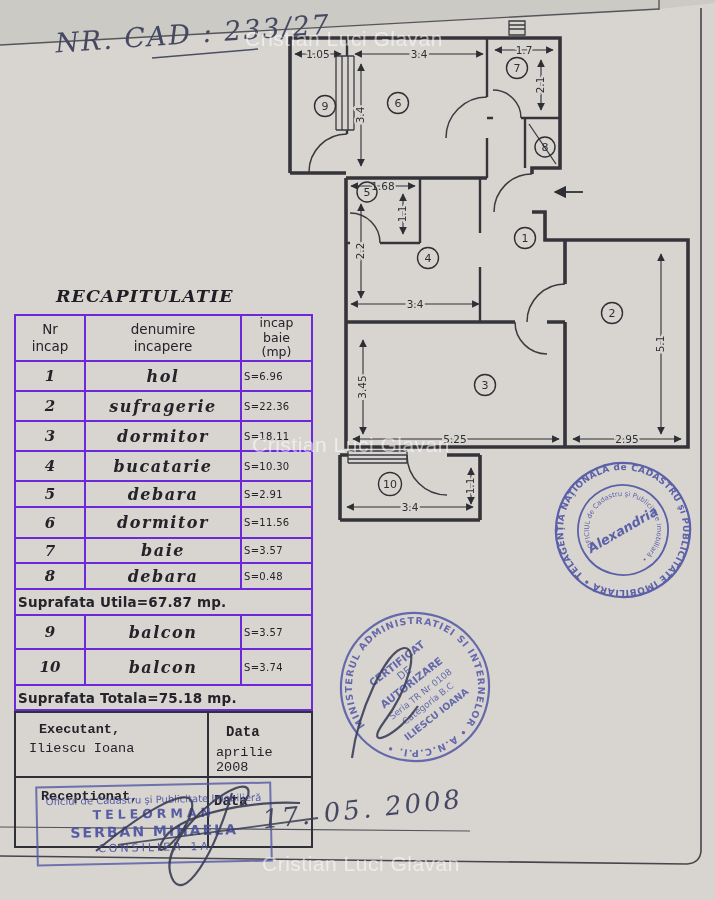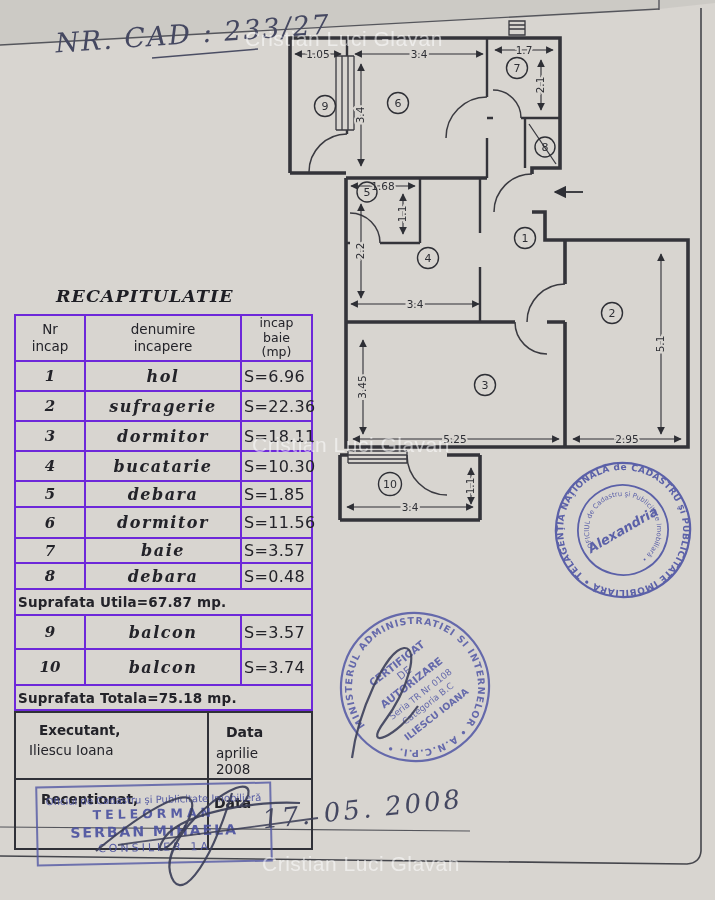--- a/index.html
+++ b/index.html
@@ -15,27 +15,27 @@
   .hdate{left:262px;top:794px;font-size:26px;letter-spacing:3px;transform:rotate(-6deg);}
   
   .recap{position:absolute;left:14px;top:286px;width:326px;}
   .recap-title{font-family:"DejaVu Serif",serif;font-style:italic;font-weight:bold;font-size:17.5px;
                letter-spacing:1px;margin:0 0 8px 42px;color:#1e1e24;}
   table.rt{border-collapse:collapse;width:297px;table-layout:fixed;}
   table.rt td{border:2px solid #6d28d9;padding:0 2px;vertical-align:middle;}
   td.nrc{text-align:center;font-family:"DejaVu Serif",serif;font-style:italic;font-weight:bold;font-size:15px;}
   td.namec{text-align:center;font-family:"DejaVu Serif",serif;font-style:italic;font-weight:bold;
            font-size:16px;letter-spacing:1.5px;}
-  td.areac{text-align:left;padding-left:5px;font-size:16px;letter-spacing:.3px;font-family:"DejaVu Sans",sans-serif;}
+  td.areac{text-align:left;padding-left:5px;font-size:10px;letter-spacing:.3px;font-family:"DejaVu Sans",sans-serif;}
   .hdrc{text-align:center;font-size:13.5px;line-height:1.25;}
   .hdrs{font-size:12.5px;line-height:1.15;}
   td.band{font-weight:bold;font-size:13.5px;padding-left:20px;letter-spacing:.2px;}
   td.bandt{font-weight:bold;font-size:13.5px;padding-left:8px;letter-spacing:.2px;}
   table.ex{border-collapse:collapse;width:297px;table-layout:fixed;}
-  table.ex td{border:2px solid #303138;vertical-align:top;}
+  table.ex td{border:2px solid #303138;vertical-align:top;font-family:Liberation Mono, monospace;}
   .exl{font-weight:bold;font-size:13.5px;padding:8px 0 0 22px;}
   .exn{font-size:13.5px;padding:4px 0 0 12px;}
   .dtl{font-weight:bold;font-size:14px;padding:10px 0 0 16px;}
   .dtv{font-size:13.5px;padding:5px 15px 0 6px;word-spacing:12px;}
   .rcl{font-weight:bold;font-size:13.5px;padding:10px 0 0 24px;}
   .dtl2{font-weight:bold;font-size:14px;padding:14px 0 0 4px;}
   
   .stamp-rect{position:absolute;left:36px;top:784px;width:232px;height:76px;
       border:2.5px solid rgba(82,88,164,.8);transform:rotate(-1.2deg);
       display:flex;flex-direction:column;align-items:center;justify-content:center;
@@ -179,21 +179,21 @@
             <td class="areac">S=18.11</td>
           </tr>
       <tr style="height:30px">
             <td class="nrc">4</td>
             <td class="namec">bucatarie</td>
             <td class="areac">S=10.30</td>
           </tr>
       <tr style="height:26px">
             <td class="nrc">5</td>
             <td class="namec">debara</td>
-            <td class="areac">S=1.85</td>
+            <td class="areac">S=2.91</td>
           </tr>
       <tr style="height:31px">
             <td class="nrc">6</td>
             <td class="namec">dormitor</td>
             <td class="areac">S=11.56</td>
           </tr>
       <tr style="height:25px">
             <td class="nrc">7</td>
             <td class="namec">baie</td>
             <td class="areac">S=3.57</td>

